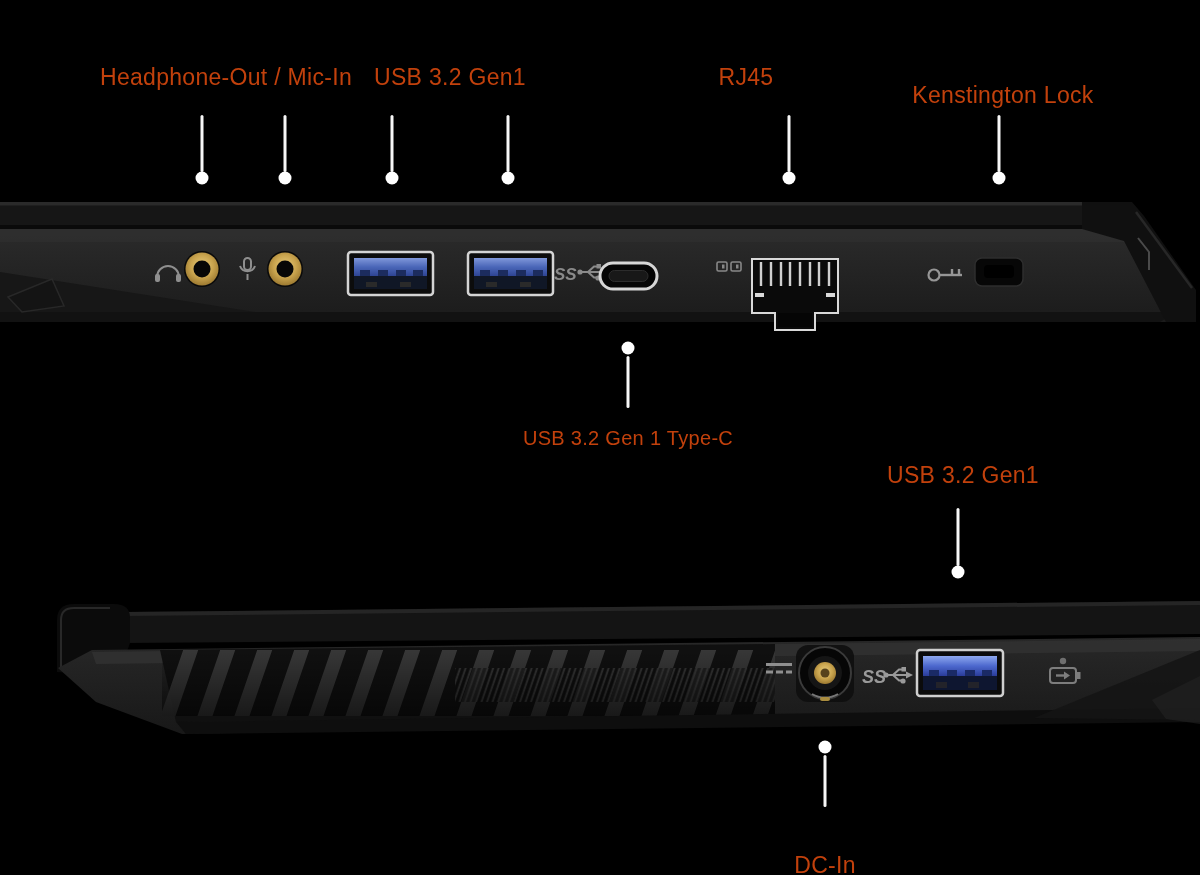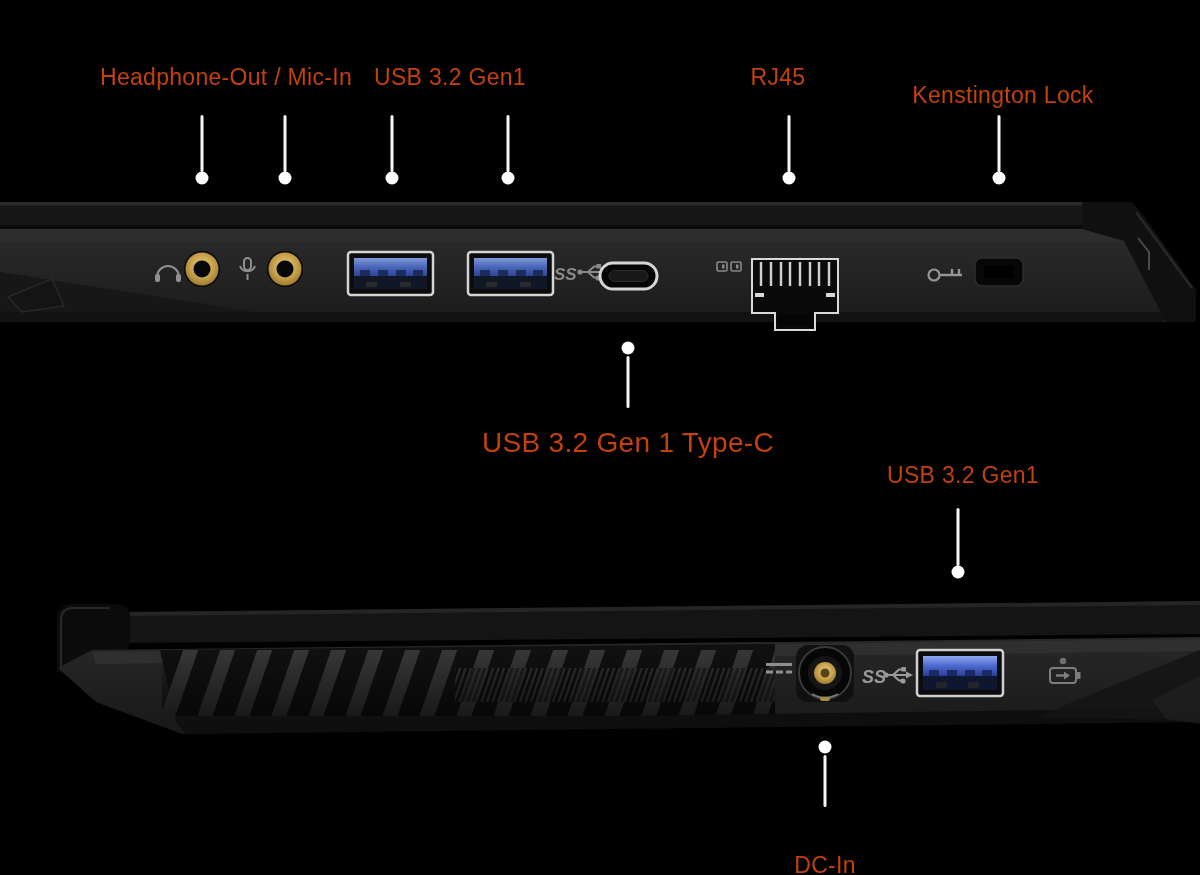--- a/index.html
+++ b/index.html
@@ -1,21 +1,21 @@
 <!DOCTYPE html>
 <html><head>
 <meta charset="utf-8">
 <style>
   html,body{margin:0;padding:0;background:#000;}
   #stage{position:relative;width:1200px;height:875px;background:#000;overflow:hidden;
          font-family:"Liberation Sans", sans-serif;}
   #art{position:absolute;left:0;top:0;}
   .callout-label{position:absolute;transform:translateX(-50%);color:#c2410c;
     font-size:23px;letter-spacing:.3px;white-space:nowrap;text-align:center;}
-  .callout-label.big{font-size:28px;}
+  .callout-label.big{font-size:20px;}
   .lead{position:absolute;width:3px;background:#f7f7f7;border-radius:1.5px;transform:translateX(-50%);}
   .dot{position:absolute;width:13px;height:13px;background:#ffffff;border-radius:50%;
     transform:translate(-50%,-50%);}
 </style>
 </head>
 <body>
 
 <div id="stage">
 
   <svg id="art" width="1200" height="875" viewBox="0 0 1200 875">
@@ -238,21 +238,21 @@
   <div class="dot" style="left:202px;top:178px;"></div>
   <div class="lead" style="left:285px;top:115px;height:57px;"></div>
   <div class="dot" style="left:285px;top:178px;"></div>
 
   <div class="callout-label" style="left:450px;top:64px;">USB 3.2 Gen1</div>
   <div class="lead" style="left:392px;top:115px;height:57px;"></div>
   <div class="dot" style="left:392px;top:178px;"></div>
   <div class="lead" style="left:508px;top:115px;height:57px;"></div>
   <div class="dot" style="left:508px;top:178px;"></div>
 
-  <div class="callout-label" style="left:778px;top:64px;">RJ45</div>
+  <div class="callout-label" style="left:746px;top:64px;">RJ45</div>
   <div class="lead" style="left:789px;top:115px;height:57px;"></div>
   <div class="dot" style="left:789px;top:178px;"></div>
 
   <div class="callout-label" style="left:1003px;top:82px;">Kenstington Lock</div>
   <div class="lead" style="left:999px;top:115px;height:57px;"></div>
   <div class="dot" style="left:999px;top:178px;"></div>
 
   <div class="dot" style="left:628px;top:348px;"></div>
   <div class="lead" style="left:628px;top:356px;height:52px;"></div>
   <div class="callout-label big" style="left:628px;top:427px;">USB 3.2 Gen 1 Type-C</div>

